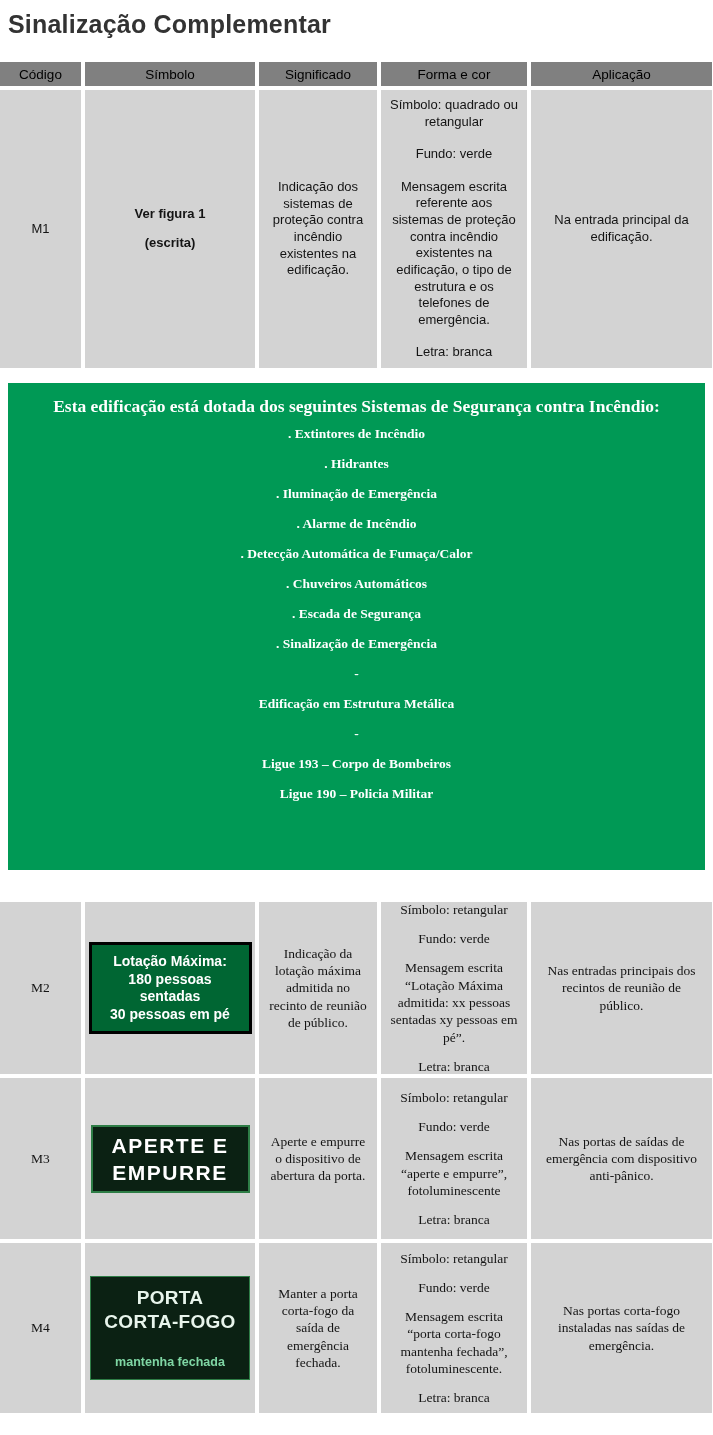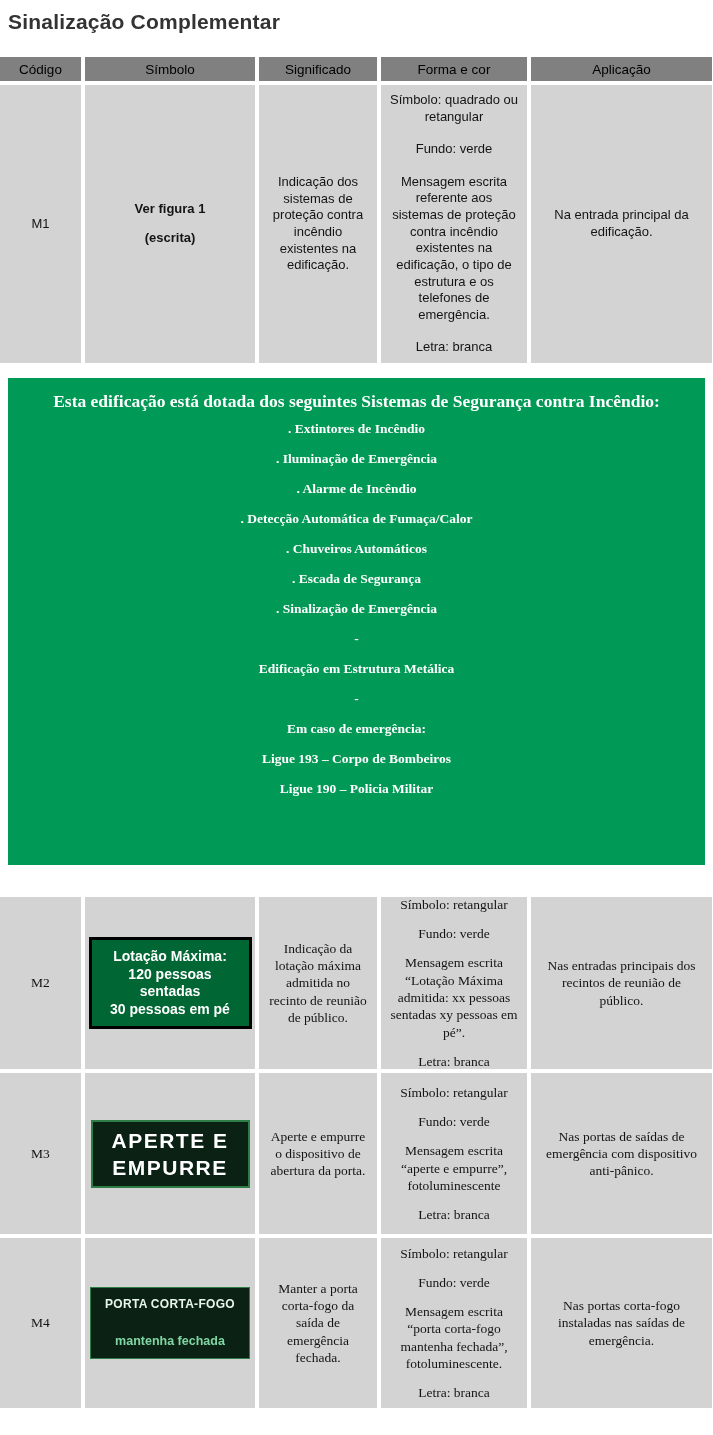--- a/index.html
+++ b/index.html
@@ -2,21 +2,21 @@
 <html lang="pt" style="--header_bg: #808080; --cell_bg: #d3d3d3; --panel_green: #009955; --sign_green: #006633; --sign_dark: #0b2113; --sign_border: #2e7d46; --sign_text_light: #7fd6a4;"><head>
 <meta charset="utf-8">
 <style>
   html, body { margin:0; padding:0; }
   body {
     width:713px; height:1435px; background:#ffffff;
     font-family:"Liberation Sans", sans-serif;
     -webkit-font-smoothing:antialiased;
   }
   .doc-title {
-    margin:10px 16px 0 8px; font-size:21px; font-weight:bold;
+    margin:10px 16px 0 8px; font-size:25px; font-weight:bold;
     color:#333333; letter-spacing:0.2px;
   }
   
   .tbl {
     display:grid;
     grid-template-columns:81px 170px 118px 146px 181px;
     column-gap:4px; row-gap:4px;
   }
   .tbl1 { margin-top:23px; grid-template-rows:24px 278px; font-size:13px; }
   .tbl2 {
@@ -54,21 +54,21 @@
   }
   .sign-m3 {
     background:var(--sign_dark,#0b2113); border:2px solid var(--sign_border,#2e7d46);
     color:#ffffff; font-size:21px; line-height:27px; letter-spacing:1.5px;
     padding:5px 8px; width:159px;
   }
   .sign-m4 {
     background:var(--sign_dark,#0b2113); border:1px solid var(--sign_border,#2e7d46);
     padding:9px 8px; width:160px;
   }
-  .sign-m4 .l1 { color:#e8f5ec; font-size:12px; letter-spacing:0.3px; }
+  .sign-m4 .l1 { color:#e8f5ec; font-size:19px; letter-spacing:0.3px; }
   .sign-m4 .l2 { color:var(--sign_text_light,#7fd6a4); font-size:12.5px; margin-top:20px; }
 </style>
 </head>
 <body>
 
 <h1 class="doc-title">Sinalização Complementar</h1>
 
 <div class="tbl tbl1">
   <div class="th">Código</div>
   <div class="th">Símbolo</div>
@@ -91,41 +91,41 @@
     <div class="para">Letra: branca</div>
   </div>
   <div class="td">
     <div class="para">Na entrada principal da edificação.</div>
   </div>
 </div>
 
 <div class="panel">
   <div class="panel-title">Esta edificação está dotada dos seguintes Sistemas de Segurança contra Incêndio:</div>
   <div class="panel-item">. Extintores de Incêndio</div>
+  <div class="panel-item">. Hidrantes</div>
   <div class="panel-item">. Iluminação de Emergência</div>
   <div class="panel-item">. Alarme de Incêndio</div>
   <div class="panel-item">. Detecção Automática de Fumaça/Calor</div>
   <div class="panel-item">. Chuveiros Automáticos</div>
   <div class="panel-item">. Escada de Segurança</div>
   <div class="panel-item">. Sinalização de Emergência</div>
   <div class="panel-item">-</div>
   <div class="panel-item">Edificação em Estrutura Metálica</div>
   <div class="panel-item">-</div>
-  <div class="panel-item">Em caso de emergência:</div>
   <div class="panel-item">Ligue 193 – Corpo de Bombeiros</div>
   <div class="panel-item">Ligue 190 – Policia Militar</div>
 </div>
 
 <div class="tbl tbl2">
 
   <div class="td">M2</div>
   <div class="td">
     <div class="sign sign-m2">
       <div>Lotação Máxima:</div>
-      <div>120 pessoas sentadas</div>
+      <div>180 pessoas sentadas</div>
       <div>30 pessoas em pé</div>
     </div>
   </div>
   <div class="td">
     <div class="para">Indicação da lotação máxima admitida no recinto de reunião de público.</div>
   </div>
   <div class="td">
     <div class="para">Símbolo: retangular</div>
     <div class="para">Fundo: verde</div>
     <div class="para">Mensagem escrita “Lotação Máxima admitida: xx pessoas sentadas xy pessoas em pé”.</div>

